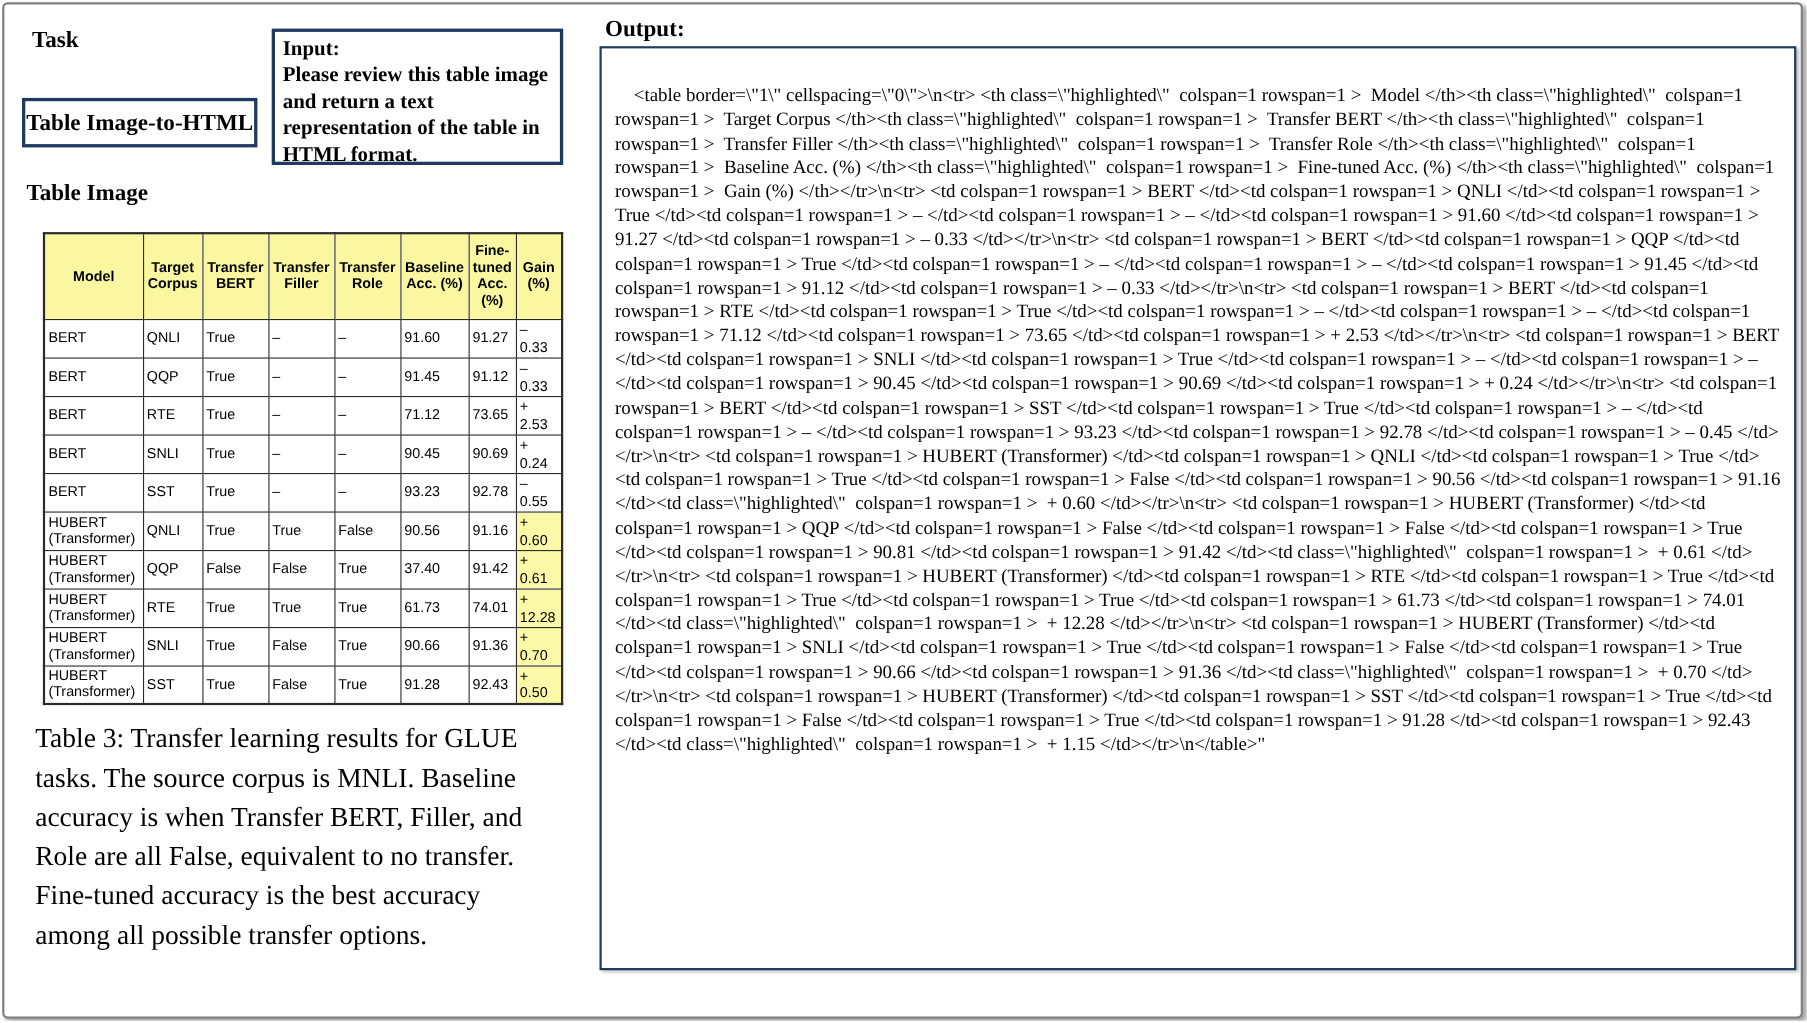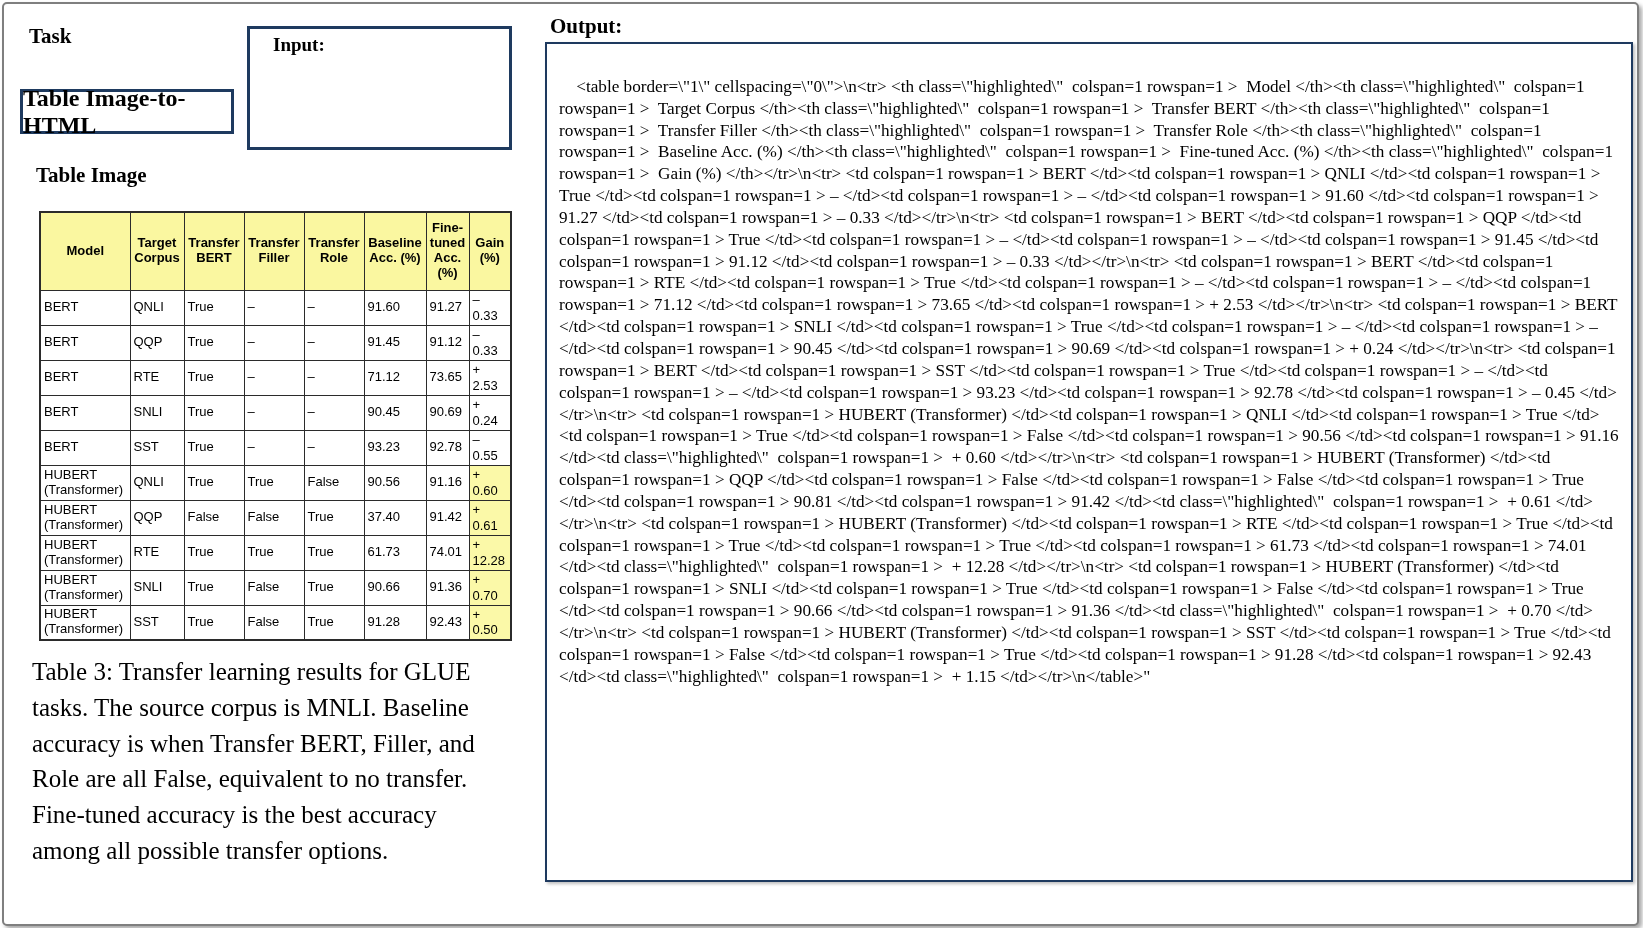--- a/index.html
+++ b/index.html
@@ -15,26 +15,26 @@
     font-family:"Liberation Serif", serif;
     color:#000;
     overflow:hidden;
   }
   .abs{position:absolute;}
   .h-label{font-weight:bold;font-size:21px;}
   .task-box{
     left:16px;top:85px;width:214px;height:45px;
     border:3px solid var(--box-border,#1e3a5f);
     display:flex;align-items:center;justify-content:center;
-    font-weight:bold;font-size:24px;
+    font-weight:bold;font-size:21px;
   }
   .input-box{
     left:243px;top:22px;width:265px;height:124px;
     border:3px solid var(--box-border,#1e3a5f);
-    padding:4px 23px;
+    padding:4px 7px;
     font-weight:bold;font-size:19px;line-height:1.26;
   }
   .table-wrap{left:35px;top:207px;}
   table.results{
     border-collapse:collapse;
     table-layout:fixed;
     font-family:"Liberation Sans", sans-serif;
     font-size:13px;
     border:2px solid #2b2b2b;
   }
@@ -82,23 +82,24 @@
 <div class="frame">
 
   <div class="abs h-label" style="left:25px;top:20px;">Task</div>
 
   <div class="abs task-box">
     <span>Table Image-to-HTML</span>
   </div>
 
   <div class="abs input-box">
     <div>Input:</div>
-  </div>
-
-  <div class="abs h-label" style="left:32px;top:159px;">Table Image</div>
+    <div>Please review this table image and return a text representation of the table in HTML format.</div>
+  </div>
+
+  <div class="abs h-label" style="left:20px;top:159px;">Table Image</div>
 
   <div class="abs table-wrap">
     <table class="results">
       <colgroup>
         <col style="width:90px">
           <col style="width:54px">
           <col style="width:60px">
           <col style="width:60px">
         <col style="width:60px">
           <col style="width:62px">

